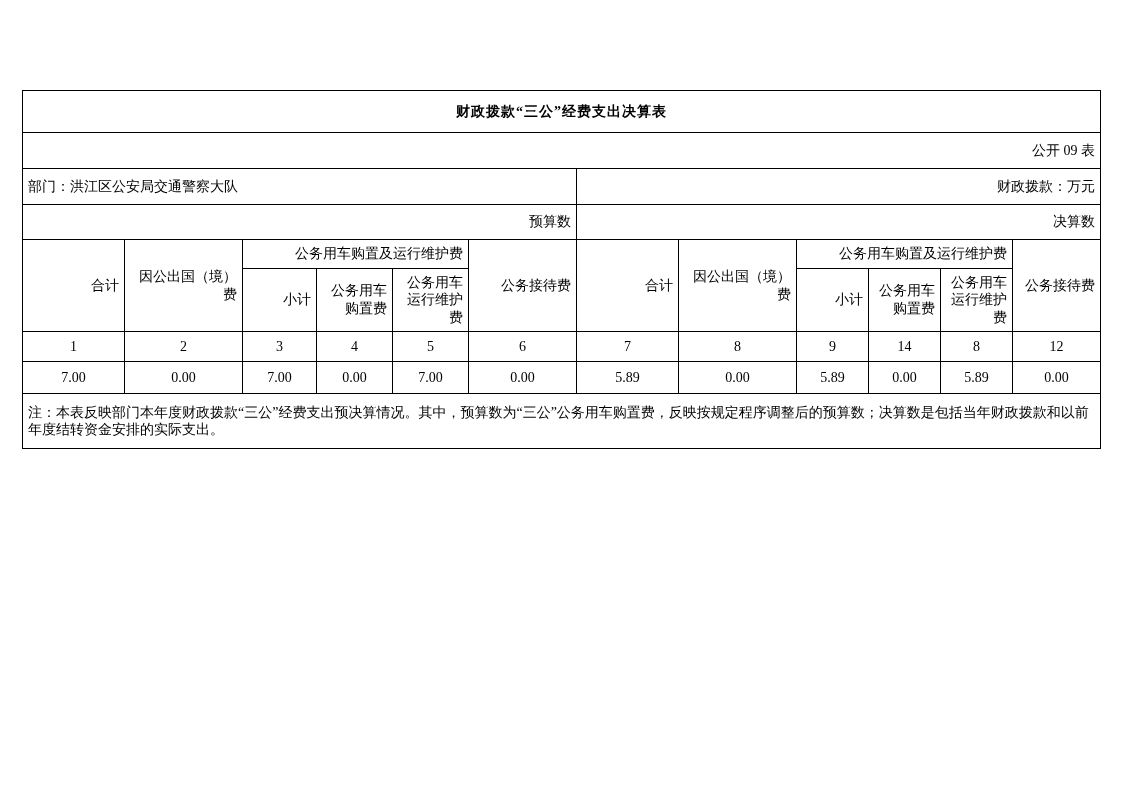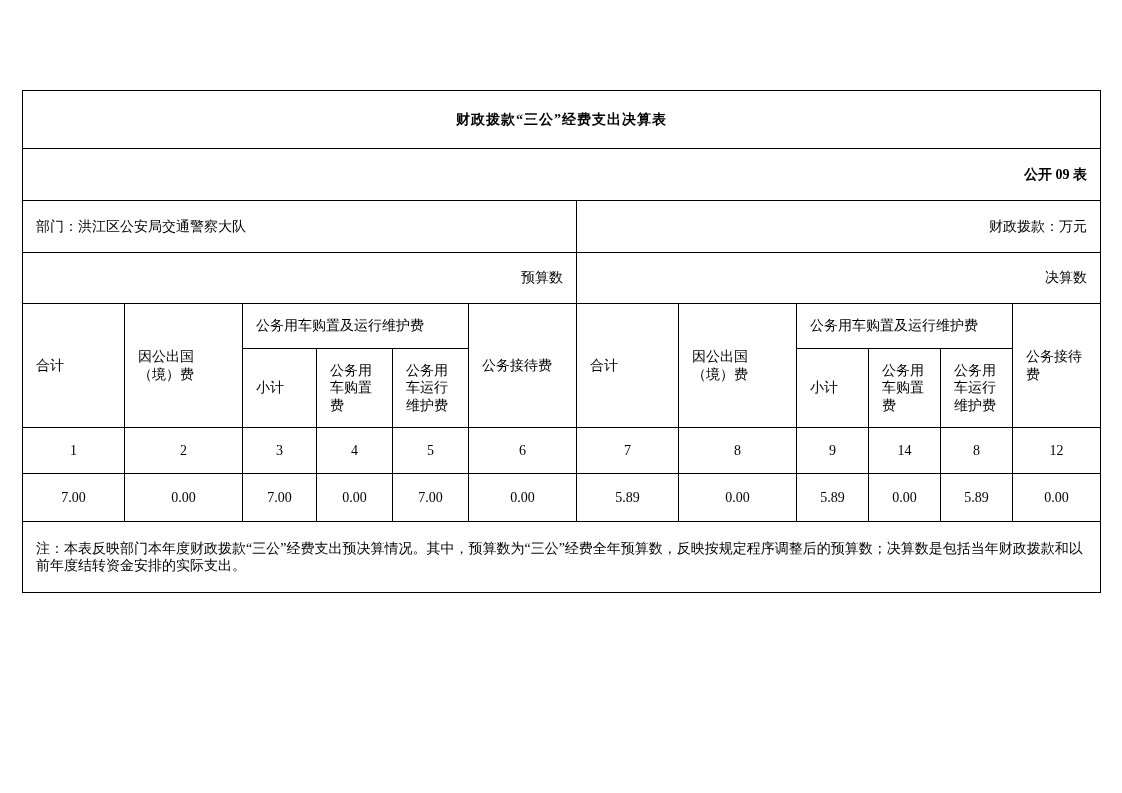--- a/index.html
+++ b/index.html
@@ -20,35 +20,35 @@
     top: 90px;
     width: 1078px;
   }
   table.sheet {
     border-collapse: collapse;
     table-layout: fixed;
     width: 1078px;
   }
   table.sheet td {
     border: 1px solid #000000;
-    padding: 13px;
+    padding: 5px;
     vertical-align: middle;
     font-size: 14px;
     line-height: 1.25;
   }
   .title-cell {
     text-align: center;
     font-weight: bold;
     font-size: 21px;
     height: 31px;
     letter-spacing: 1px;
   }
   .publish-cell {
     text-align: right;
-    font-weight: bold;
+    font-weight: normal;
     font-size: 14px;
     height: 25px;
     padding-right: 6px;
   }
   .dept-cell {
     text-align: left;
     font-size: 14px;
     height: 25px;
     padding-left: 8px;
     margin-top: 40px;
@@ -58,21 +58,21 @@
     font-size: 14px;
     height: 25px;
     padding-right: 6px;
   }
   .grp-head {
     text-align: right;
     font-size: 14px;
     height: 24px;
   }
   .col-head {
-    text-align: left;
+    text-align: right;
     font-size: 14px;
     padding: 2px 1px;
   }
   .col-head.tall {
     height: 66px;
   }
   .col-head.sub {
     height: 42px;
   }
   .num-row td {
@@ -177,17 +177,17 @@
       <td>0.00</td>
       <td>5.89</td>
       <td>0.00</td>
       <td>5.89</td>
       <td>0.00</td>
       <td>5.89</td>
       <td>0.00</td>
     </tr>
 
     <tr>
-      <td class="note-cell" colspan="12">注：本表反映部门本年度财政拨款“三公”经费支出预决算情况。其中，预算数为“三公”经费全年预算数，反映按规定程序调整后的预算数；决算数是包括当年财政拨款和以前年度结转资金安排的实际支出。</td>
+      <td class="note-cell" colspan="12">注：本表反映部门本年度财政拨款“三公”经费支出预决算情况。其中，预算数为“三公”公务用车购置费，反映按规定程序调整后的预算数；决算数是包括当年财政拨款和以前年度结转资金安排的实际支出。</td>
     </tr>
   </tbody>
     </table>
 </div>
 
 </body></html>

